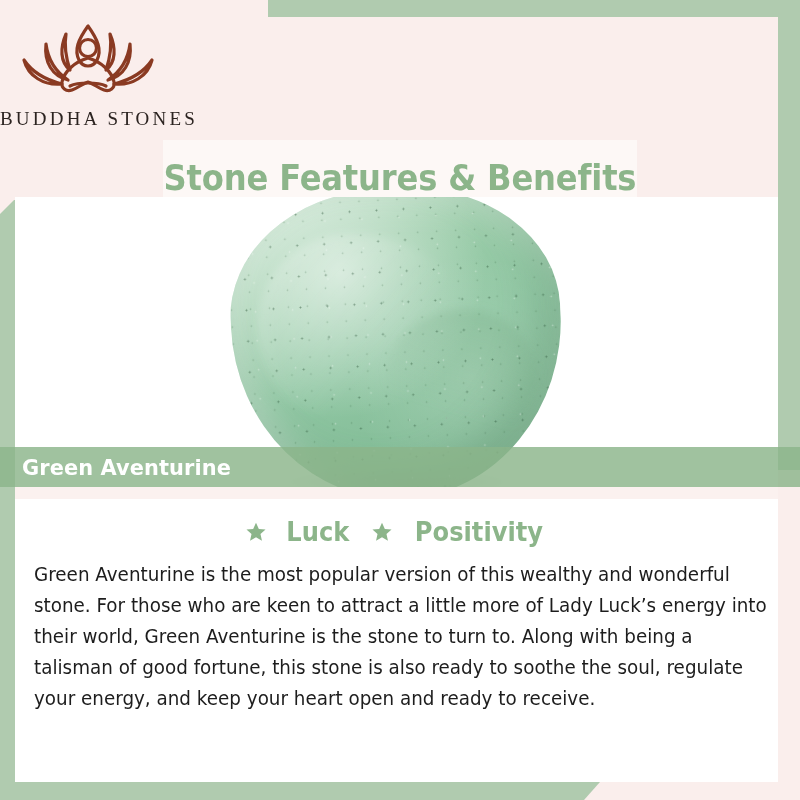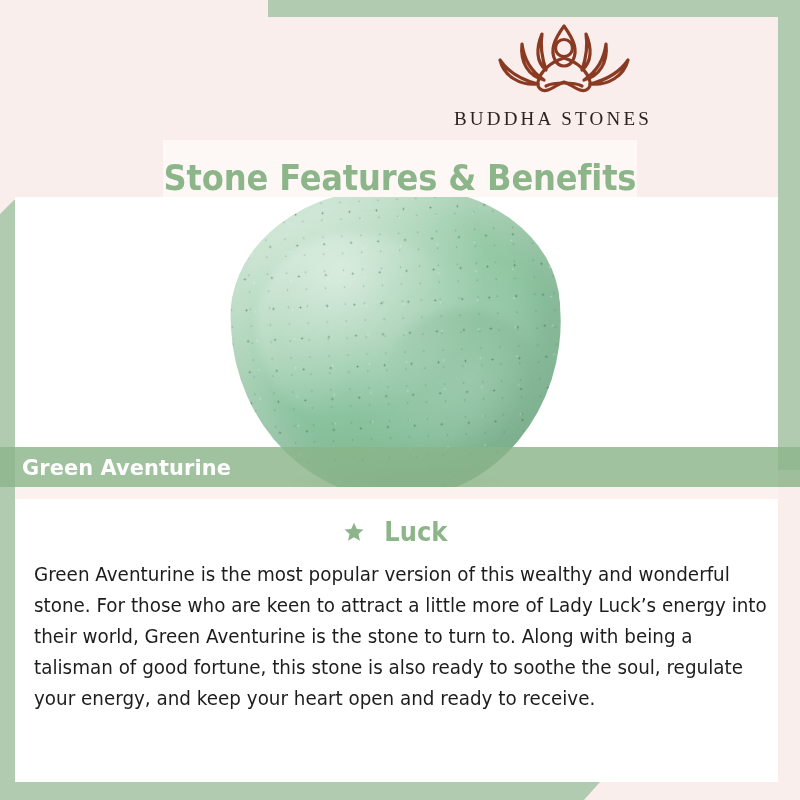--- a/index.html
+++ b/index.html
@@ -61,21 +61,21 @@
 
   
   .brand {
     position: absolute;
     left: 0;
     top: 18px;
     width: 652px;
     height: 124px;
     display: flex;
     flex-direction: column;
-    align-items: flex-end;
+    align-items: flex-start;
     justify-content: flex-start;
   }
   .brand-mark {
     width: 176px;
     height: 88px;
     display: block;
   }
   .brand-name {
     margin-top: 2px;
     font-family: "Liberation Serif", serif;
@@ -318,20 +318,28 @@
 
       <div class="benefit">
         <span class="benefit-star">
           <svg viewBox="0 0 24 24" width="22" height="22" aria-hidden="true">
             <path d="M12 1.8 L15.1 8.6 L22.4 9.4 L16.9 14.2 L18.5 21.5 L12 17.7 L5.5 21.5 L7.1 14.2 L1.6 9.4 L8.9 8.6 Z" fill="#8cb58a"></path>
           </svg>
         </span>
         <span class="benefit-label">Luck</span>
       </div>
 
+      <div class="benefit">
+        <span class="benefit-star">
+          <svg viewBox="0 0 24 24" width="22" height="22" aria-hidden="true">
+            <path d="M12 1.8 L15.1 8.6 L22.4 9.4 L16.9 14.2 L18.5 21.5 L12 17.7 L5.5 21.5 L7.1 14.2 L1.6 9.4 L8.9 8.6 Z" fill="#8cb58a"></path>
+          </svg>
+        </span>
+        <span class="benefit-label">Positivity</span>
+      </div>
 
 
     </div>
 
     <p class="body-copy">Green Aventurine is the most popular version of this wealthy and wonderful stone. For those who are keen to attract a little more of Lady Luck’s energy into their world, Green Aventurine is the stone to turn to. Along with being a talisman of good fortune, this stone is also ready to soothe the soul, regulate your energy, and keep your heart open and ready to receive.</p>
   </div>
 
 </div>
 
 </body></html>

